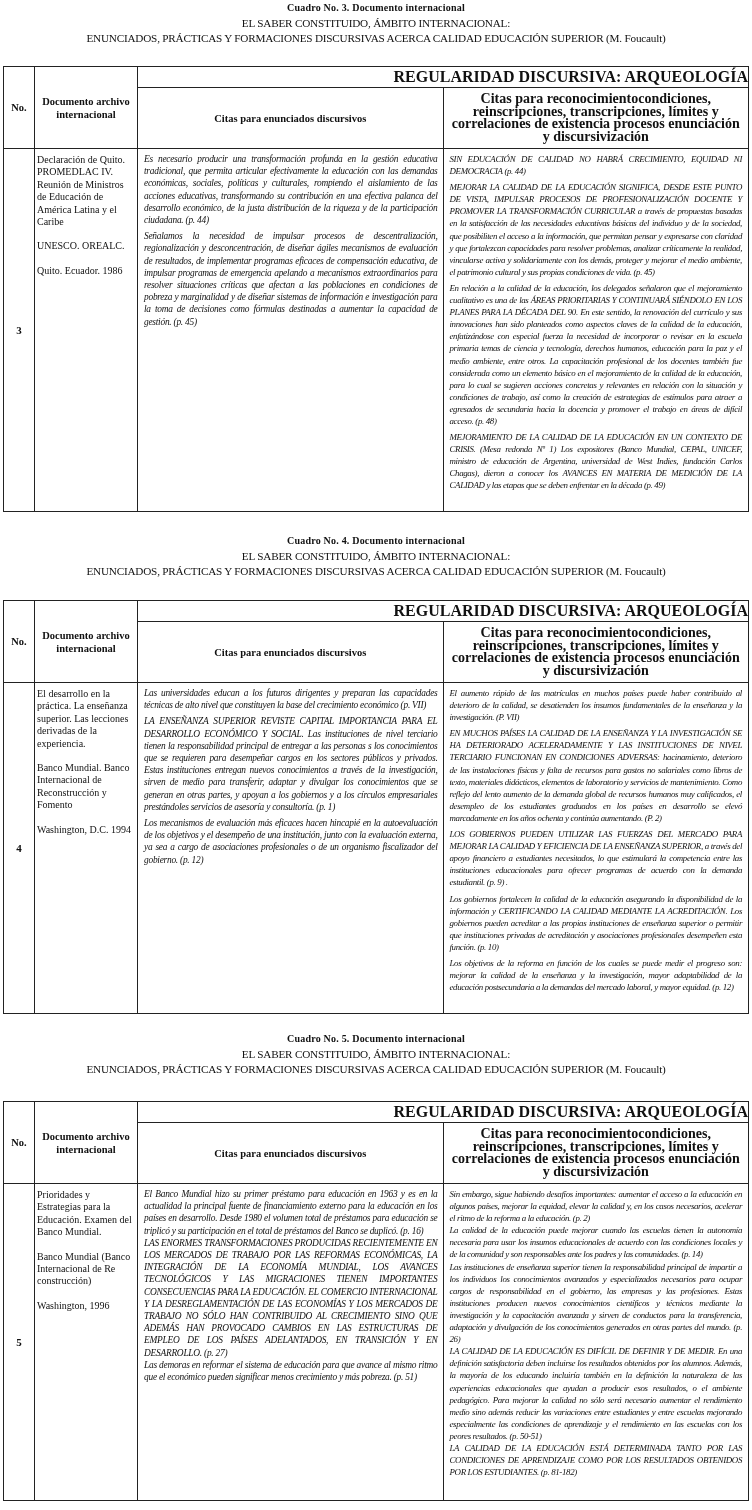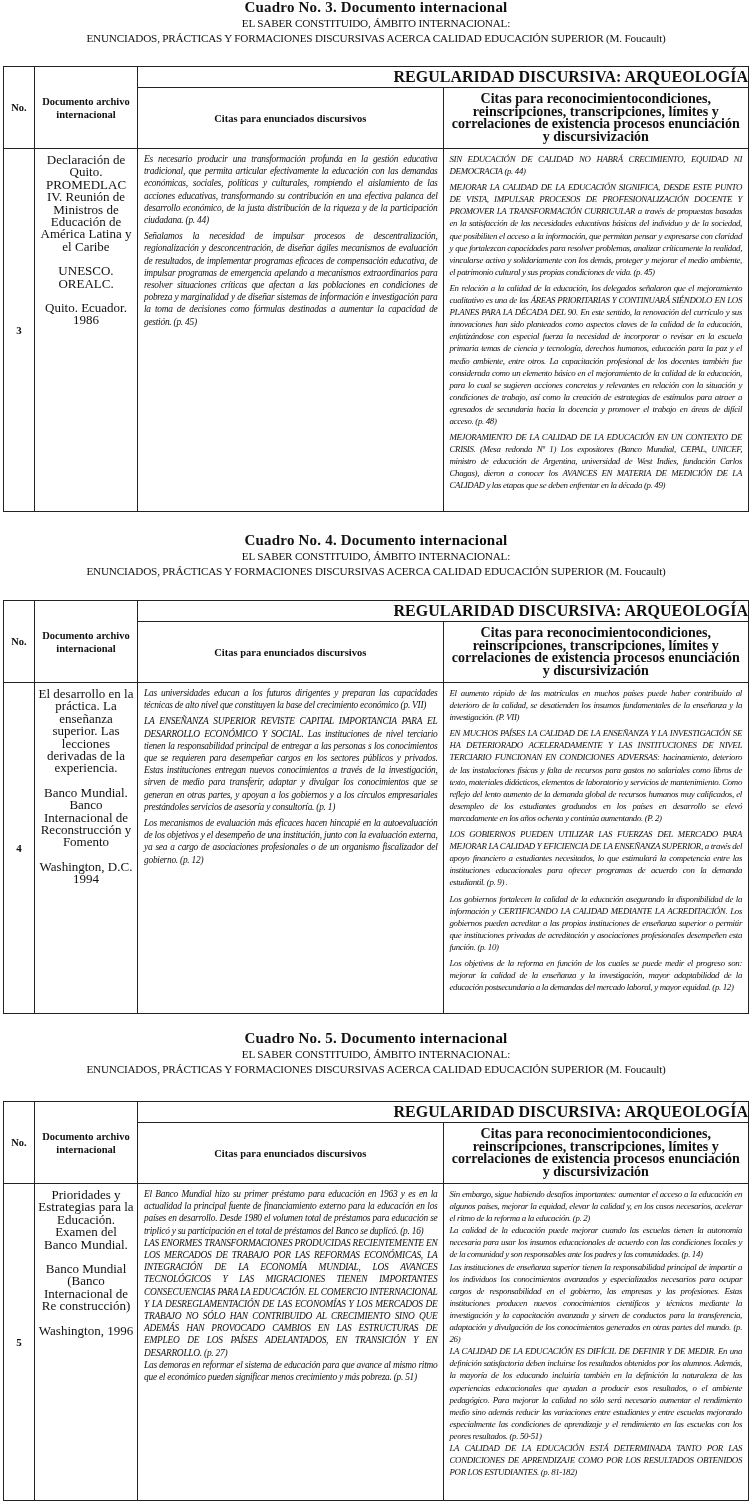--- a/index.html
+++ b/index.html
@@ -3,36 +3,36 @@
 <meta charset="utf-8">
 <style>
   html, body { margin: 0; padding: 0; background: #ffffff; }
   body {
     width: 752px; height: 1510px; overflow: hidden;
     font-family: "Liberation Serif", "DejaVu Serif", serif;
     color: #111;
   }
   .cuadro { position: absolute; left: 0; width: 752px; }
   .caption { text-align: center; font-size: 11.2px; line-height: 15.5px; letter-spacing: -0.2px; }
-  .caption .t1 { font-weight: bold; font-size: 15px; letter-spacing: 0.2px; }
+  .caption .t1 { font-weight: bold; font-size: 10px; letter-spacing: 0.2px; }
   table.doc {
     position: absolute; left: 3px; width: 746px;
     border-collapse: collapse; table-layout: fixed;
   }
   table.doc td, table.doc th {
     border: 1.4px solid #222; vertical-align: top; padding: 0;
   }
   th { font-weight: bold; }
   .h-no { width: 30px; text-align: center; vertical-align: middle !important; font-size: 10.5px; }
   .h-doc { width: 102px; text-align: center; vertical-align: middle !important; font-size: 10.5px; line-height: 13px; }
   .h-reg { height: 20px; vertical-align: middle !important; text-align: right; font-size: 16px; }
   .h-c1 { width: 236px; text-align: center; vertical-align: middle !important; font-size: 10.5px; }
   .h-c2 { text-align: center; vertical-align: middle !important; font-size: 14px; line-height: 12.5px; padding: 4px 6px !important; }
   .cell-no { text-align: center; vertical-align: middle !important; font-weight: bold; font-size: 11px; }
-  .cell-doc { text-align: center; font-size: 13px; line-height: 12.4px; padding: 5px 2px 0 2px !important; }
+  .cell-doc { text-align: left; font-size: 10px; line-height: 12.4px; padding: 5px 2px 0 2px !important; }
   .cell-doc p { margin: 0 0 12px 0; }
   .cell-c1 { padding: 4px 5px 0 6px !important; font-size: 9.4px; line-height: 12.2px; text-align: justify; letter-spacing: -0.25px; }
   .cell-c2 { padding: 4px 6px 0 6px !important; font-size: 8.9px; line-height: 12.1px; text-align: justify; letter-spacing: -0.35px; }
   .cell-c1 p, .cell-c2 p { margin: 0 0 4px 0; font-style: italic; }
   .tight p { margin: 0 0 0 0; }
 </style>
 </head>
 <body>
 
 <div class="cuadro" style="top:0;">

